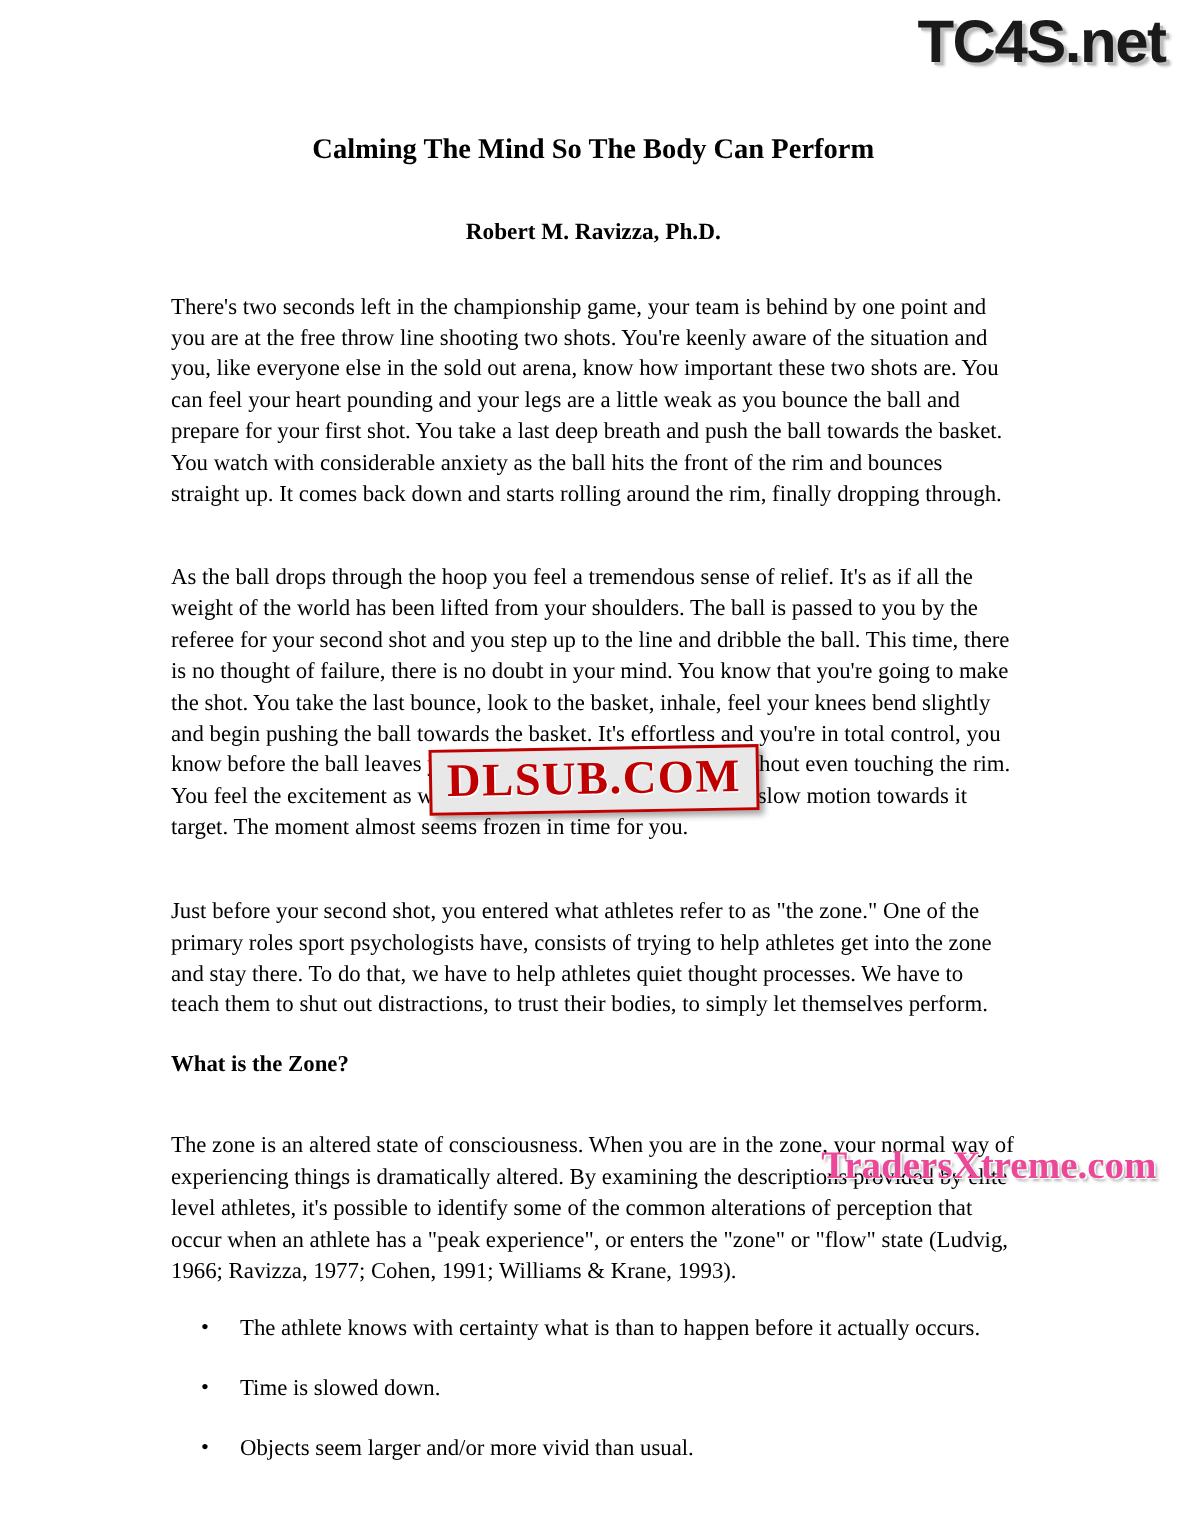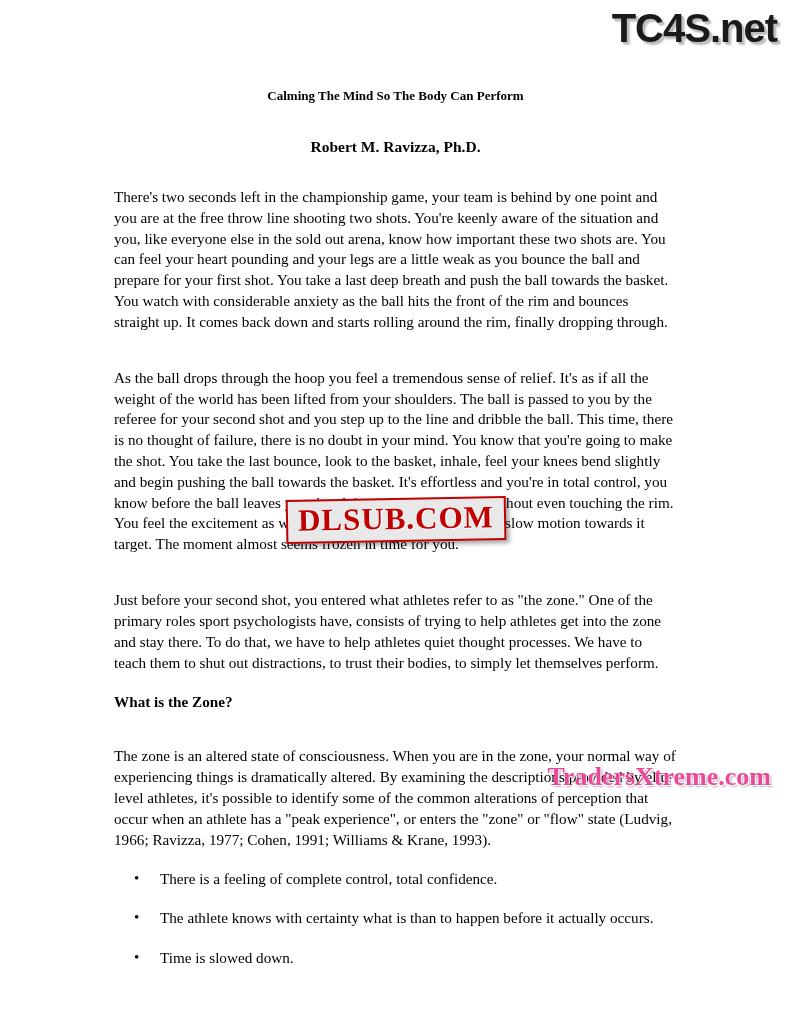--- a/index.html
+++ b/index.html
@@ -68,21 +68,21 @@
   }
 
   .content {
     position: absolute;
     left: 114px;
     top: 88px;
     width: 563px;
   }
 
   h1.doc-title {
-    font-size: 13px;
+    font-size: 19px;
     font-weight: bold;
     text-align: center;
     margin: 0 0 0 0;
     line-height: 1.3;
   }
   h2.doc-author {
     font-size: 15.5px;
     font-weight: bold;
     text-align: center;
     margin: 33px 0 0 0;
@@ -140,23 +140,23 @@
       <p class="para">There's two seconds left in the championship game, your team is behind by one point and you are at the free throw line shooting two shots.   You're keenly aware of the situation and you, like everyone else in the sold out arena, know how important these two shots are.   You can feel your heart pounding and your legs are a little weak as you bounce the ball and prepare for your first shot.   You take a last deep breath and push the ball towards the basket.   You watch with considerable anxiety as the ball hits the front of the rim and bounces straight up.   It comes back down and starts rolling around the rim, finally dropping through.</p>
       <p class="para">As the ball drops through the hoop you feel a tremendous sense of relief.   It's as if all the weight of the world has been lifted from your shoulders.    The ball is passed to you by the referee for your second shot and you step up to the line and dribble the ball.   This time, there is no thought of failure, there is no doubt in your mind.   You know that you're going to make the shot.   You take the last bounce, look to the basket, inhale, feel your knees bend slightly and begin pushing the ball towards the basket.   It's effortless and you're in total control, you know before the ball leaves your hand that it's going through without even touching the rim.   You feel the excitement as watch the ball spin through the air in slow motion towards it target.   The moment almost seems frozen in time for you.</p>
       <p class="para">Just before your second shot, you entered what athletes refer to as "the zone."   One of the primary roles sport psychologists have, consists of trying to help athletes get into the zone and stay there.   To do that, we have to help athletes quiet thought processes.   We have to teach them to shut out distractions, to trust their bodies, to simply let themselves perform.</p>
     </div>
 
     <p class="section-head">What is the Zone?</p>
 
     <p class="para">The zone is an altered state of consciousness.   When you are in the zone, your normal way of experiencing things is dramatically altered.   By examining the descriptions provided by elite level athletes, it's possible to identify some of the common alterations of perception that occur when an athlete has a "peak experience", or enters the "zone" or "flow" state (Ludvig, 1966; Ravizza, 1977; Cohen, 1991; Williams &amp; Krane, 1993).</p>
 
     <ul class="bullets">
-      <li>There is a feeling of complete control, total confidence.</li>
       <li>The athlete knows with certainty what is than to happen before it actually occurs.</li>
       <li>Time is slowed down.</li>
+      <li>Objects seem larger and/or more vivid than usual.</li>
     </ul>
 
   </div>
 
   <div class="wm-center">DLSUB.COM</div>
 
   <div class="wm-bottom">TradersXtreme.com</div>
 
 </div>
 

